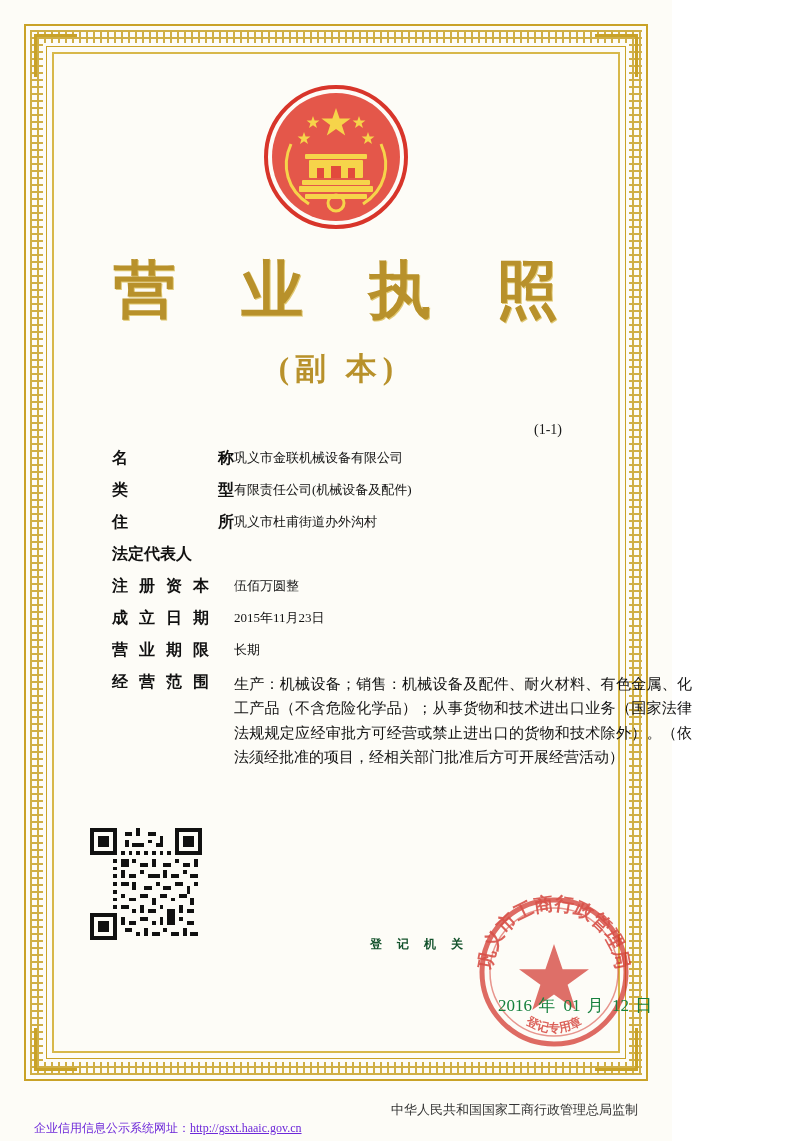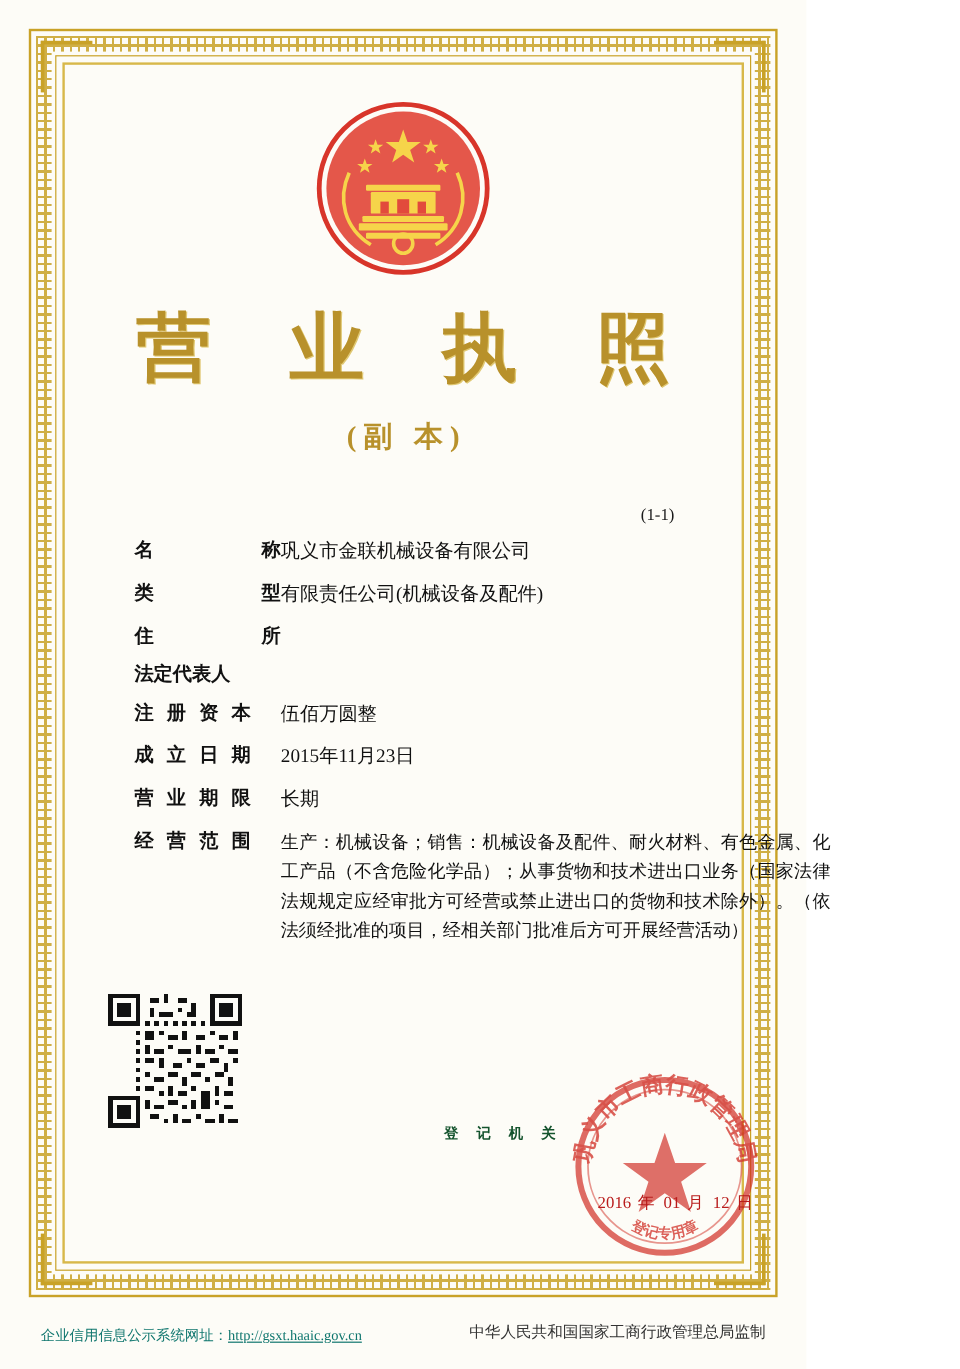--- a/index.html
+++ b/index.html
@@ -95,21 +95,21 @@
     letter-spacing: 22px;
     text-indent: 22px;
     color: #b8912b;
     text-shadow: 1px 1px 0 #e0c873;
   }
   .subtitle {
     position: absolute;
     top: 348px;
     left: 0; right: 0;
     text-align: center;
-    font-size: 24px;
+    font-size: 31px;
     letter-spacing: 6px;
     text-indent: 6px;
     color: #b8912b;
     font-weight: bold;
   }
 
   
   .credit-code {
     position: absolute;
     right: 110px;
@@ -148,21 +148,21 @@
     flex: 0 0 122px;
     font-size: 16px;
     font-weight: bold;
     color: #111;
     display: flex;
     justify-content: space-between;
     letter-spacing: 0;
   }
   .label span { display: inline-block; }
   .value {
-    font-size: 16px;
+    font-size: 13px;
     color: #111;
     line-height: 1.55;
     flex: 1;
   }
   .value.small { font-size: 15px; }
   .scope .value {
     text-align: justify;
     line-height: 1.62;
   }
 
@@ -182,42 +182,42 @@
     top: 936px;
     font-size: 12px;
     font-weight: bold;
     letter-spacing: 6px;
     color: #14532d;
   }
   .datebar {
     position: absolute;
     left: 498px;
     top: 994px;
-    font-size: 14px;
-    color: #b91c1c;
+    font-size: 17px;
+    color: #15803d;
     letter-spacing: 2px;
   }
   .datebar .dy { letter-spacing: 0; }
 
   .seal {
     position: absolute;
     left: 470px;
     top: 888px;
     width: 168px;
     height: 168px;
     opacity: .82;
   }
 
   
   .footer-left {
     position: absolute;
     left: 34px;
-    bottom: 19px;
+    bottom: 4px;
     font-size: 12px;
-    color: #0f766e;
+    color: #6d28d9;
   }
   .footer-left .url { text-decoration: underline; }
   .footer-right {
     position: absolute;
     right: 34px;
     bottom: 22px;
     font-size: 13px;
     color: #333;
   }
 </style>
@@ -290,20 +290,21 @@
         <span>型</span>
       </div>
       <div class="value">有限责任公司(机械设备及配件)</div>
     </div>
 
     <div class="row">
       <div class="label">
         <span>住</span>
         <span>所</span>
       </div>
+      <div class="value">巩义市杜甫街道办外沟村</div>
     </div>
 
     <div class="row">
       <div class="label">
         <span>法定代表人</span>
       </div>
     </div>
 
     <div class="row">
       <div class="label">

